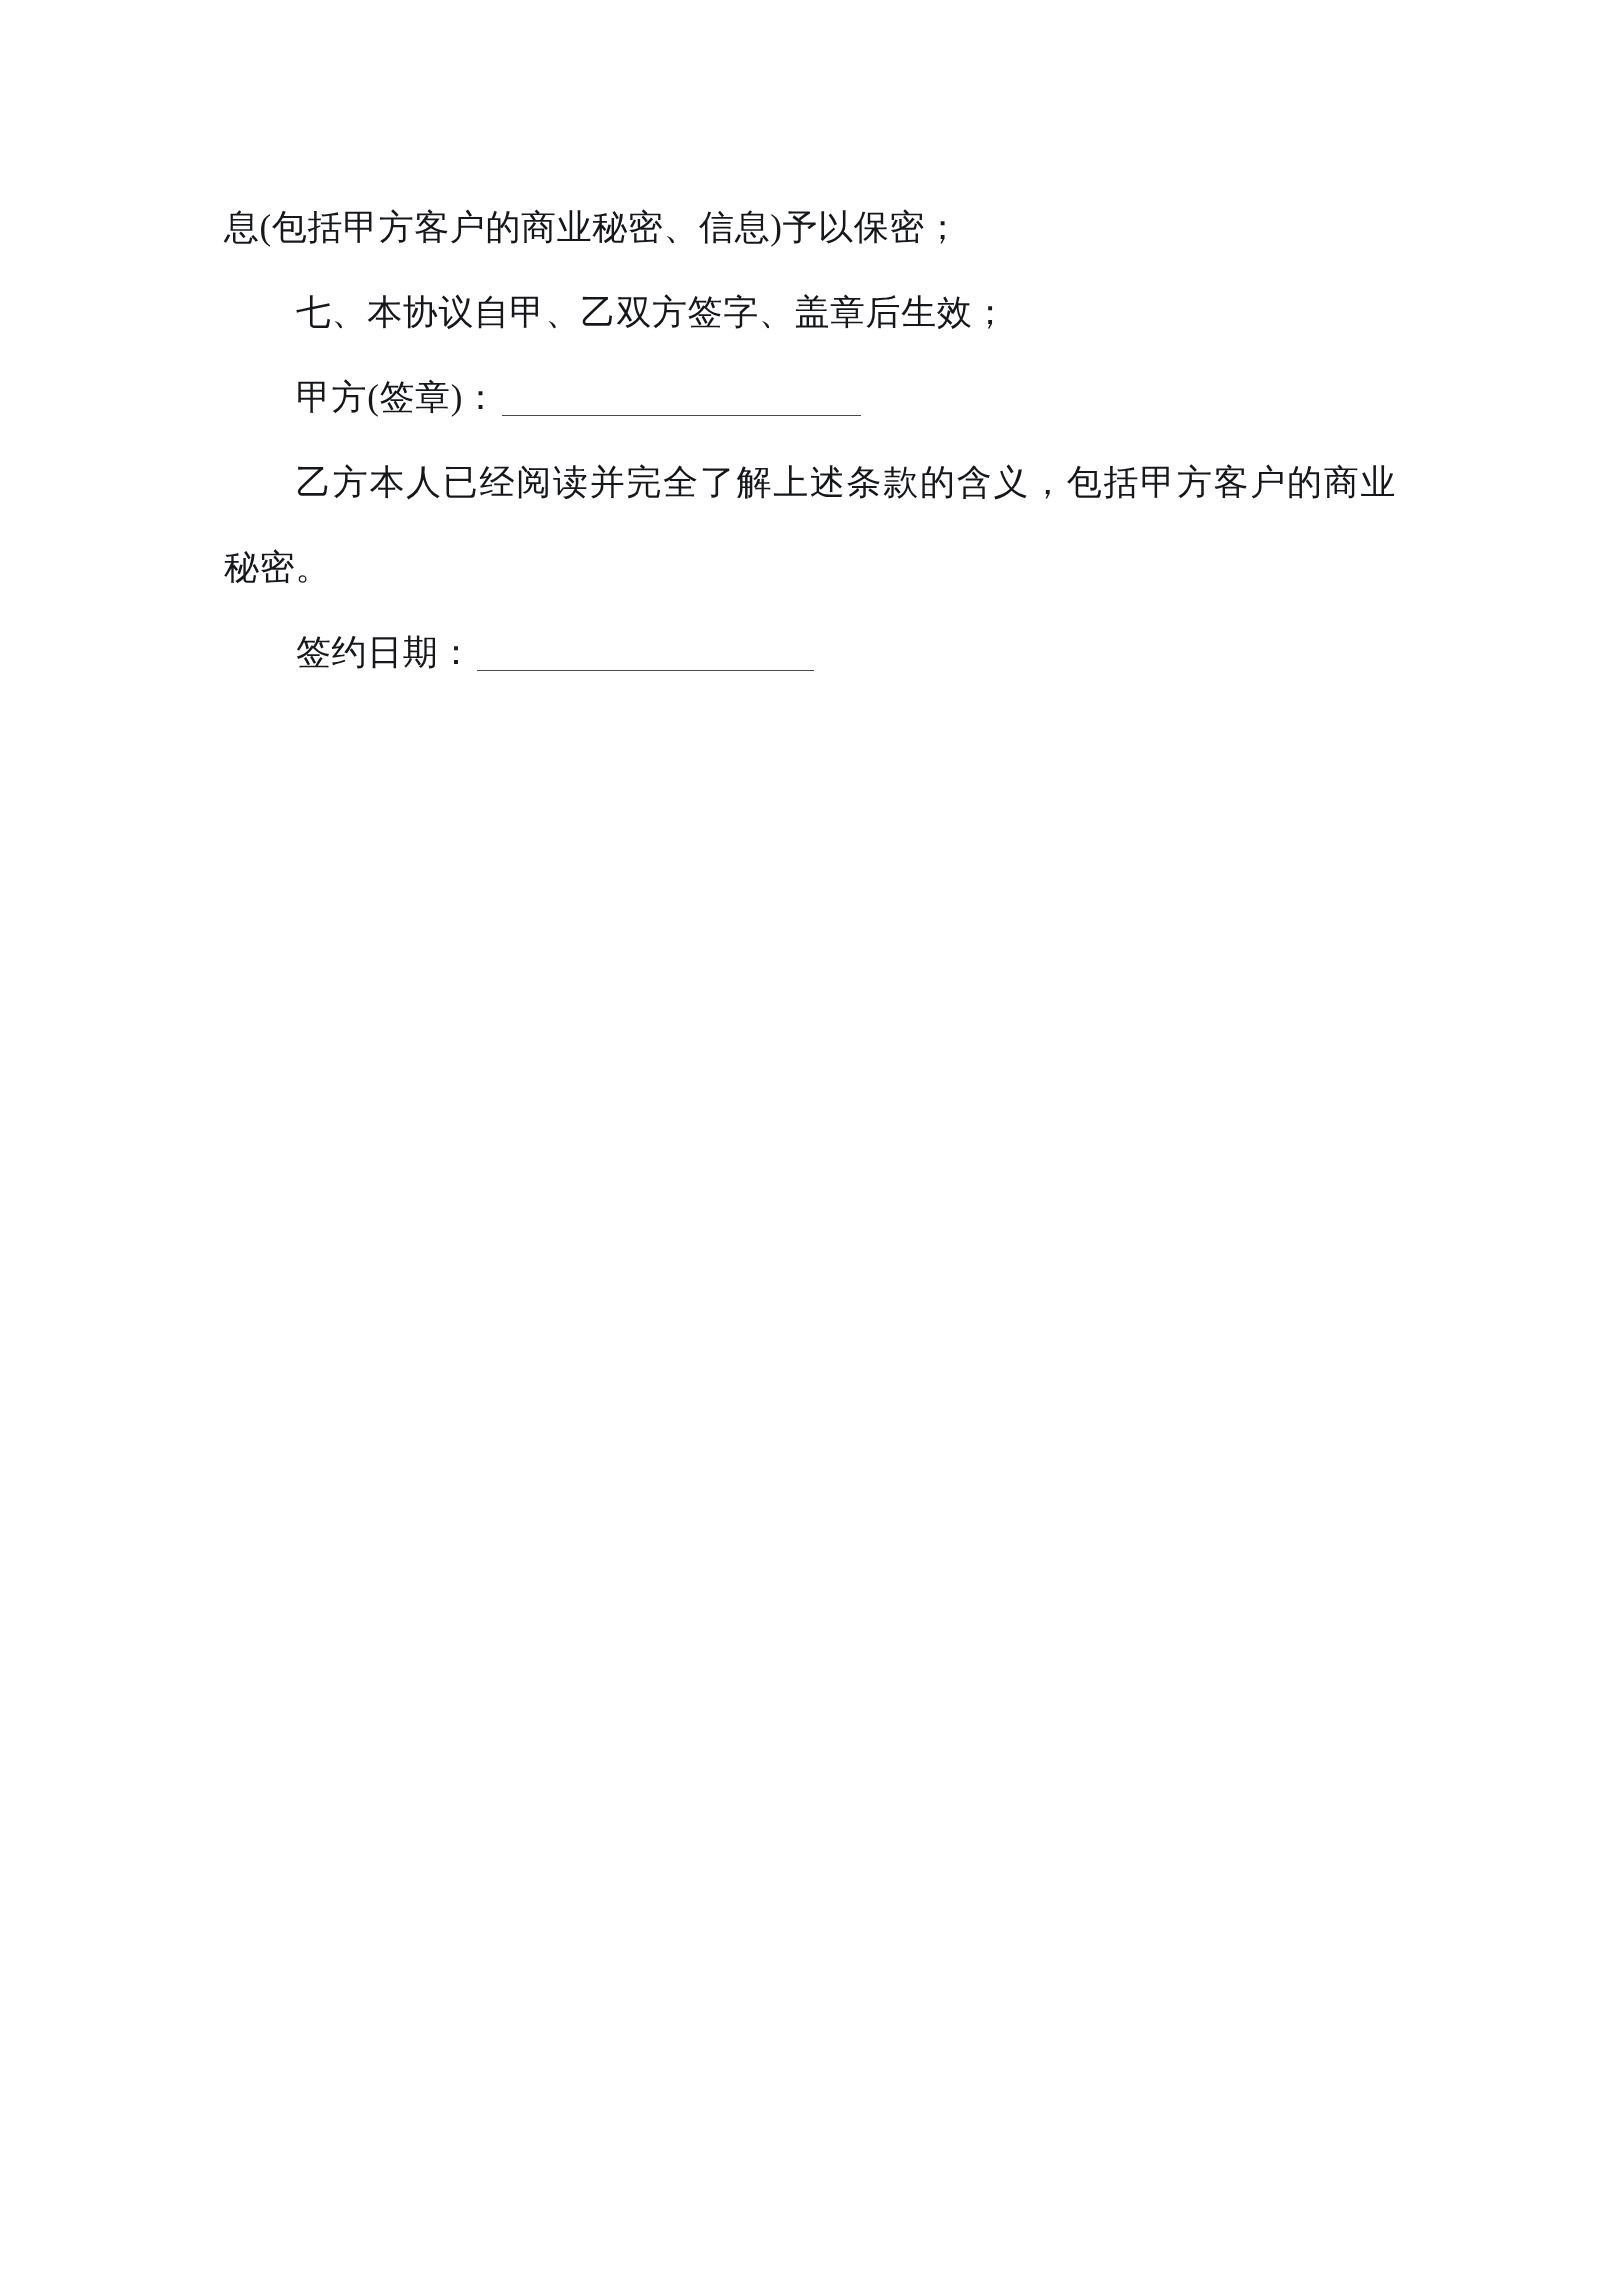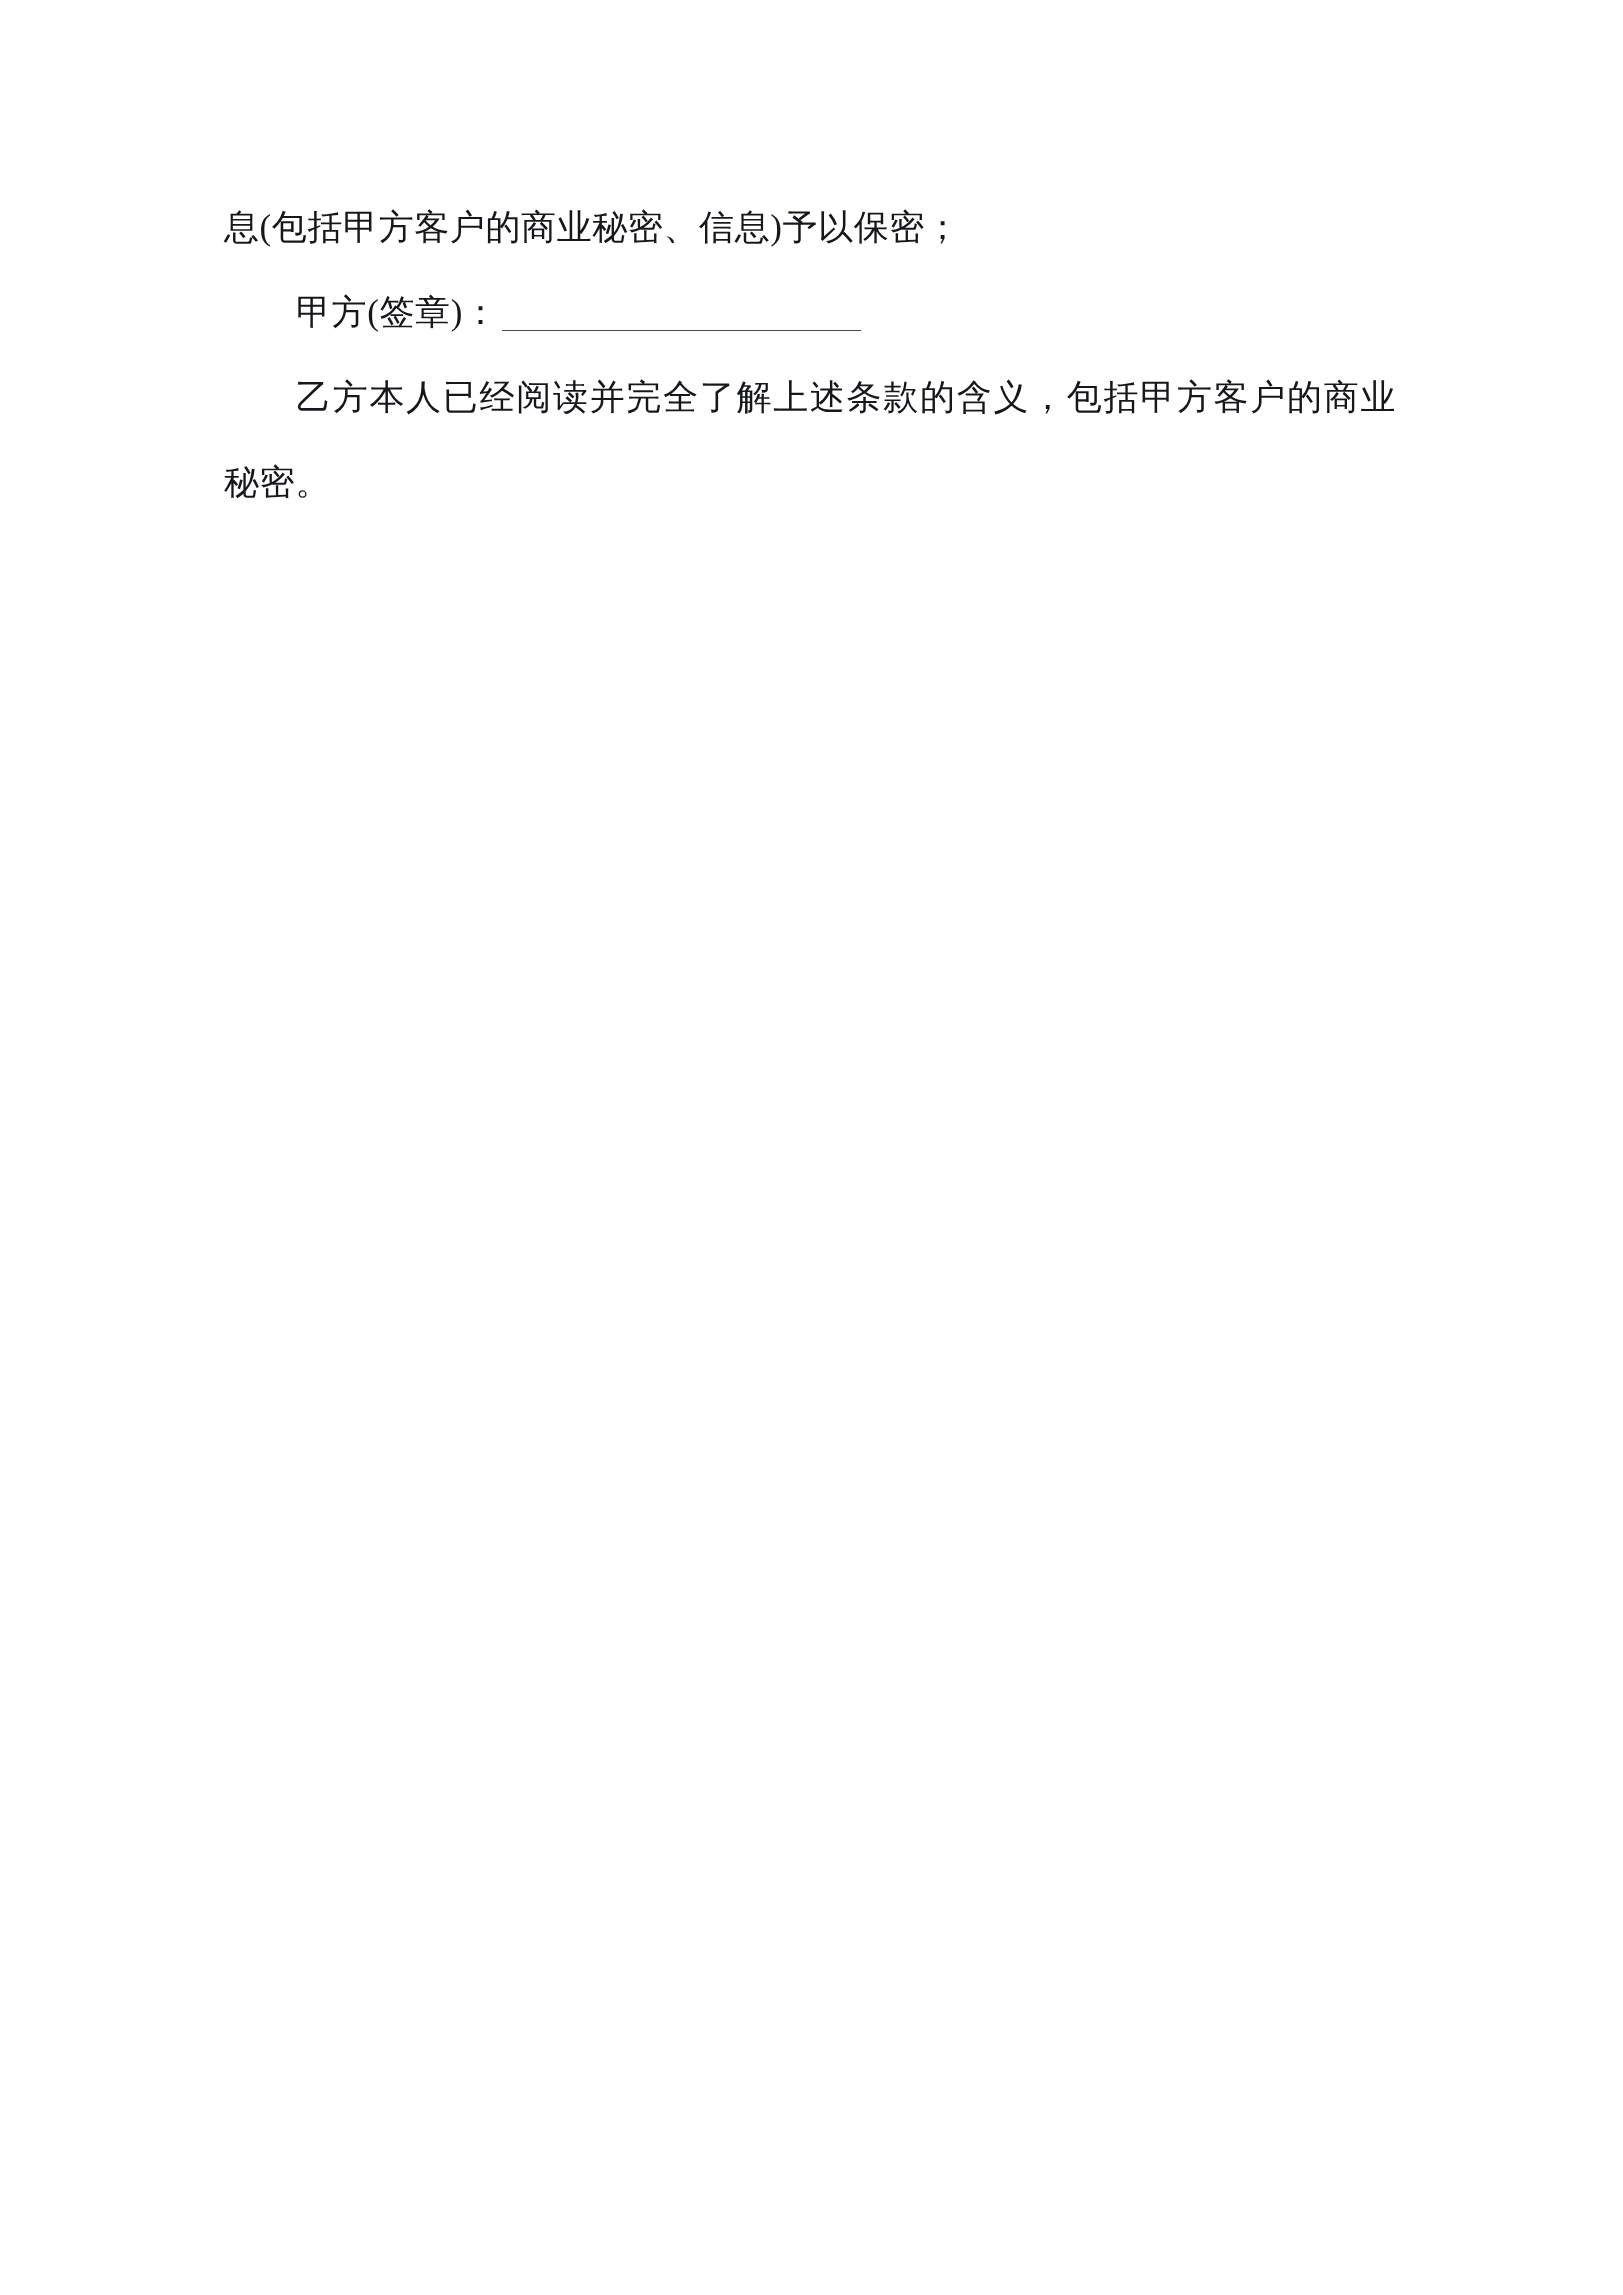--- a/index.html
+++ b/index.html
@@ -54,23 +54,25 @@
   }
 </style>
 </head>
 <body>
 
 <div class="page">
   <div class="doc-body">
 
     <p class="para">息(包括甲方客户的商业秘密、信息)予以保密；</p>
 
+    <p class="para indent">七、本协议自甲、乙双方签字、盖章后生效；</p>
 
 
     <p class="para indent"><span class="nowrap">甲方(签章)：</span><span class="sig-line"></span></p>
 
     <p class="para indent">乙方本人已经阅读并完全了解上述条款的含义，包括甲方客户的商业秘密。</p>
 
 
+    <p class="para indent"><span class="nowrap">签约日期：</span><span class="sig-line short"></span></p>
 
   </div>
 </div>
 
 
 </body></html>

